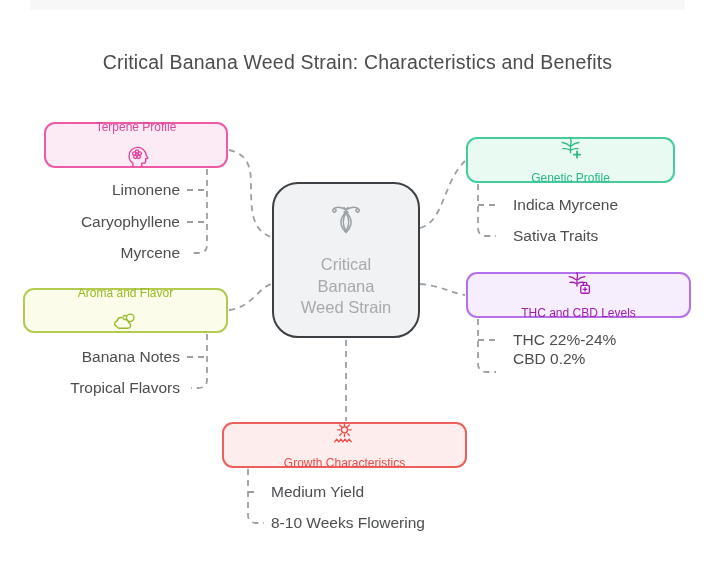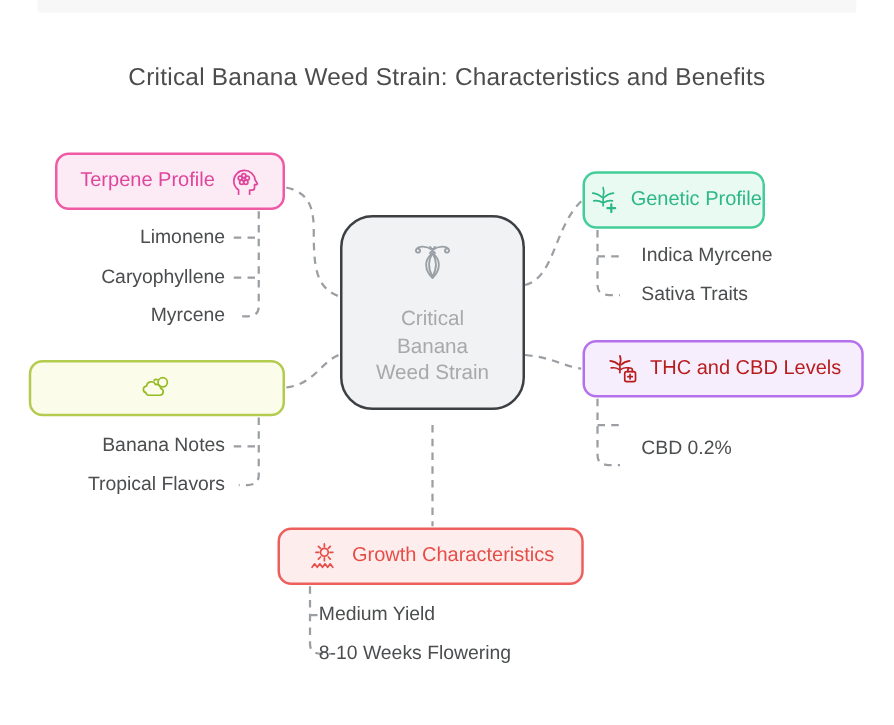--- a/index.html
+++ b/index.html
@@ -4,36 +4,36 @@
 <style>
   html,body{margin:0;padding:0;background:#ffffff;}
   body{width:715px;height:580px;font-family:"Liberation Sans",sans-serif;position:relative;}
   .stage{position:absolute;left:0;top:0;width:715px;height:580px;background:#fff;overflow:hidden;}
   .topstrip{position:absolute;left:30px;top:0;width:655px;height:10px;background:#f7f7f7;}
   .title{position:absolute;left:0;right:0;top:47px;text-align:center;font-size:19.5px;
          font-weight:400;color:#4c4c4c;letter-spacing:.2px;margin:4px;}
   .connectors{position:absolute;left:0;top:0;width:715px;height:580px;pointer-events:none;}
   .connectors path{fill:none;stroke:#9b9fa3;stroke-width:1.8;stroke-dasharray:6 5;}
   .node{position:absolute;display:flex;align-items:center;justify-content:center;gap:9px;
-        border-radius:11px;border:2px solid;box-sizing:border-box;font-size:16px;}
+        border-radius:11px;border:2px solid;box-sizing:border-box;font-size:12px;flex-direction:column;}
   .node .nlabel{white-space:nowrap;}
   .node svg{display:block;flex:0 0 auto;}
   #node-terpene{left:44px;top:122px;width:184px;height:46px;color:#e0459c;border-color:#ee5aa4;background:#fcebf4;}
-  #node-genetic{left:466px;top:137px;width:146px;height:46px;color:#2bb884;border-color:#44cd99;background:#e9faf3;}
+  #node-genetic{left:466px;top:137px;width:209px;height:46px;color:#2bb884;border-color:#44cd99;background:#e9faf3;}
   #node-aroma{left:23px;top:288px;width:205px;height:45px;color:#96bb26;border-color:#b3cb4f;background:#fbfce9;}
-  #node-thc{left:466px;top:272px;width:225px;height:46px;color:#b91c1c;border-color:#b571ec;background:#f6eefd;}
+  #node-thc{left:466px;top:272px;width:225px;height:46px;color:#a21caf;border-color:#b571ec;background:#f6eefd;}
   #node-growth{left:222px;top:422px;width:245px;height:46px;color:#e74d48;border-color:#ed5f5d;background:#fdeeed;}
-  .center-node{position:absolute;left:272px;top:172px;width:148px;height:156px;box-sizing:border-box;
+  .center-node{position:absolute;left:272px;top:182px;width:148px;height:156px;box-sizing:border-box;
         border:2px solid #3d4043;border-radius:26px;background:#f1f2f3;
         display:flex;flex-direction:column;align-items:center;padding-top:13px;}
   .center-label{color:#a7a9ab;font-size:16.5px;line-height:21.5px;text-align:center;white-space:pre-line;margin-top:5px;}
   .item{position:absolute;font-size:15.5px;color:#4b4d4f;white-space:nowrap;}
   .item.r{right:535px;text-align:left;}
   .item.lft{left:513px;}
-  .item.bot{left:255px;}
+  .item.bot{left:271px;}
 </style>
 </head>
 <body>
 
 <div class="stage">
 
   <div class="topstrip"></div>
 
   <h1 class="title">Critical Banana Weed Strain: Characteristics and Benefits</h1>
 
@@ -87,20 +87,21 @@
         <path d="M5 7.2c2.9.3 5.2 1.3 7 3.2 M21 7.2c-2.9.3-5.2 1.3-7 3.2"></path>
         <path d="M5.8 13.2c2.5-.4 4.7 0 6.6 1.2 M20.2 13.2c-2.5-.4-4.7 0-6.6 1.2"></path>
         <path d="M13 10v7"></path>
         <path d="M19.3 15.8v6 M16.3 18.8h6" stroke-width="1.7"></path>
       </svg>
     </span>
     <span class="nlabel">Genetic Profile</span>
   </div>
 
   <div class="node" id="node-aroma">
+    <span class="nlabel">Aroma and Flavor</span>
     <span>
       <svg width="27" height="27" viewBox="0 0 26 26" fill="none" stroke="currentColor" stroke-width="1.3" stroke-linecap="round" stroke-linejoin="round">
         <circle cx="17.5" cy="8.5" r="3.6"></circle>
         <path d="M13.5 6.5c-1.2-.4-2-.2-2.6.5"></path>
         <path d="M4.5 16.5a2.6 2.6 0 0 1 .6-5.1 3.6 3.6 0 0 1 6.9-1.1 3 3 0 0 1 3.9 2.9 2.7 2.7 0 0 1-.6 5.3H7.1a2.6 2.6 0 0 1-2.6-2z"></path>
       </svg>
     </span>
   </div>
 
   <div class="node" id="node-thc">
@@ -132,18 +133,19 @@
   <div class="item r" style="top:181px">Limonene</div>
   <div class="item r" style="top:213px">Caryophyllene</div>
   <div class="item r" style="top:244px">Myrcene</div>
 
   <div class="item lft" style="top:196px">Indica Myrcene</div>
   <div class="item lft" style="top:227px">Sativa Traits</div>
 
   <div class="item r" style="top:348px">Banana Notes</div>
   <div class="item r" style="top:379px">Tropical Flavors</div>
 
+  <div class="item lft" style="top:331px">THC 22%-24%</div>
   <div class="item lft" style="top:350px">CBD 0.2%</div>
 
   <div class="item bot" style="top:483px">Medium Yield</div>
   <div class="item bot" style="top:514px">8-10 Weeks Flowering</div>
 
 </div>
 
 </body></html>

